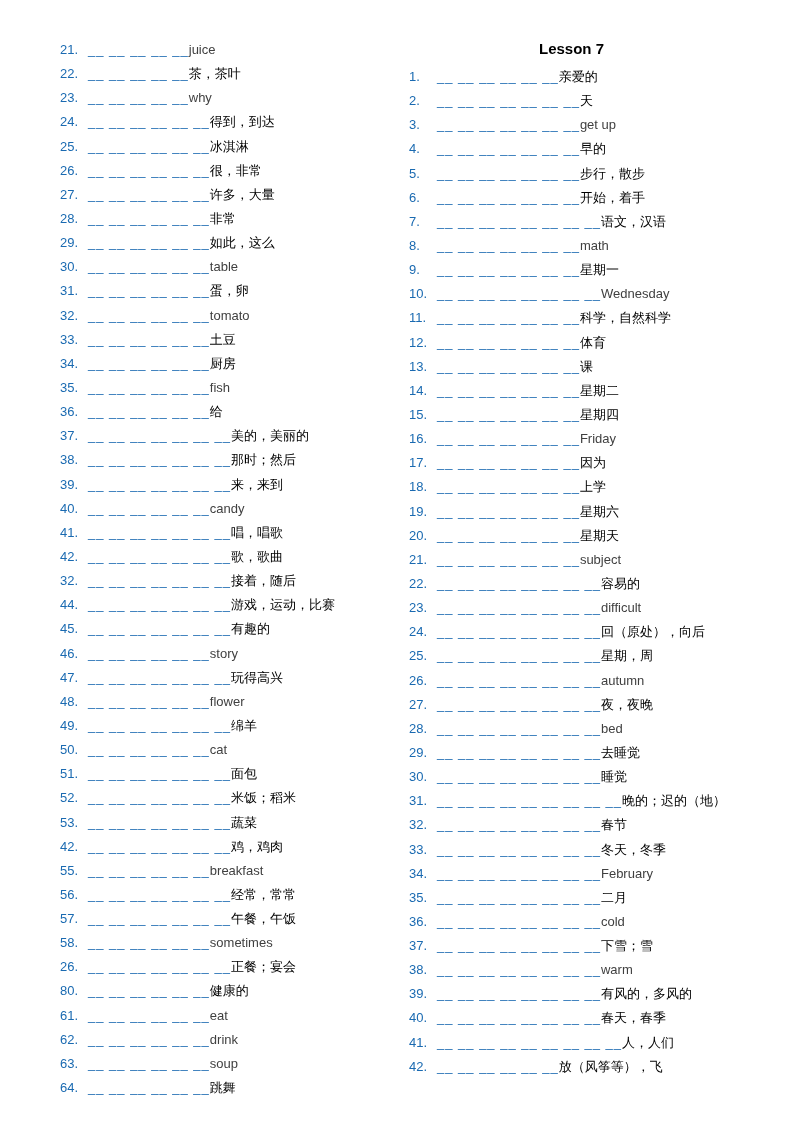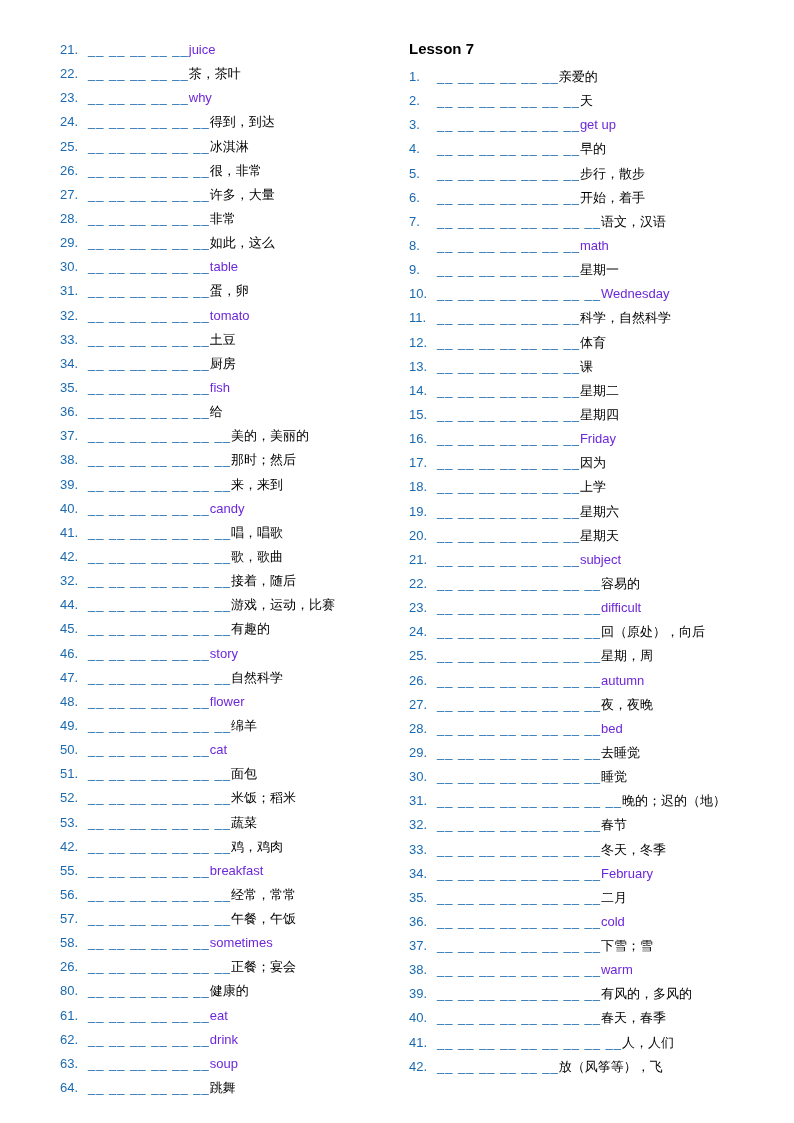--- a/index.html
+++ b/index.html
@@ -28,26 +28,27 @@
     .num {
       color: #1a6ab1;
       min-width: 28px;
       font-weight: normal;
     }
     .blank {
       color: #1a6ab1;
       letter-spacing: 1px;
     }
     .text-en {
-      color: #6d28d9;
+      color: #404040;
     }
     .text-cn {
       color: #000;
     }
     .lesson-header {
+      text-align: center;
       font-weight: bold;
       font-size: 15px;
       margin-bottom: 10px;
     }
     .item-content {
       display: flex;
       flex-wrap: wrap;
       align-items: baseline;
     }
   </style>
@@ -235,21 +236,21 @@
         <span class="num">46.</span>
         <span class="item-content">
           <span class="blank">__ __ __ __ __ __</span>
           <span class="text-en">story</span>
         </span>
       </div>
       <div class="item">
         <span class="num">47.</span>
         <span class="item-content">
           <span class="blank">__ __ __ __ __ __ __</span>
-          <span class="text-cn">自然科学</span>
+          <span class="text-cn">玩得高兴</span>
         </span>
       </div>
       <div class="item">
         <span class="num">48.</span>
         <span class="item-content">
           <span class="blank">__ __ __ __ __ __</span>
           <span class="text-en">flower</span>
         </span>
       </div>
       <div class="item">

